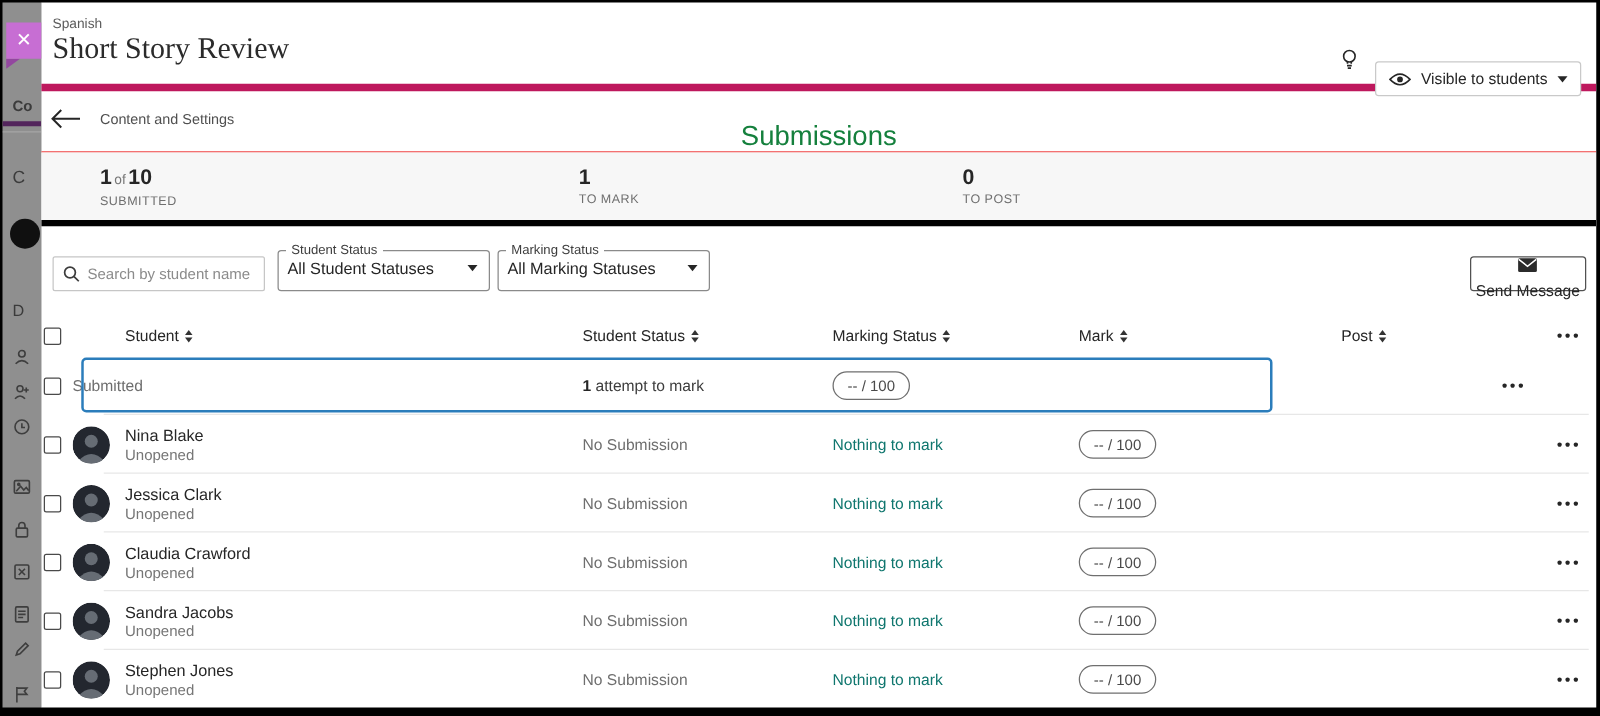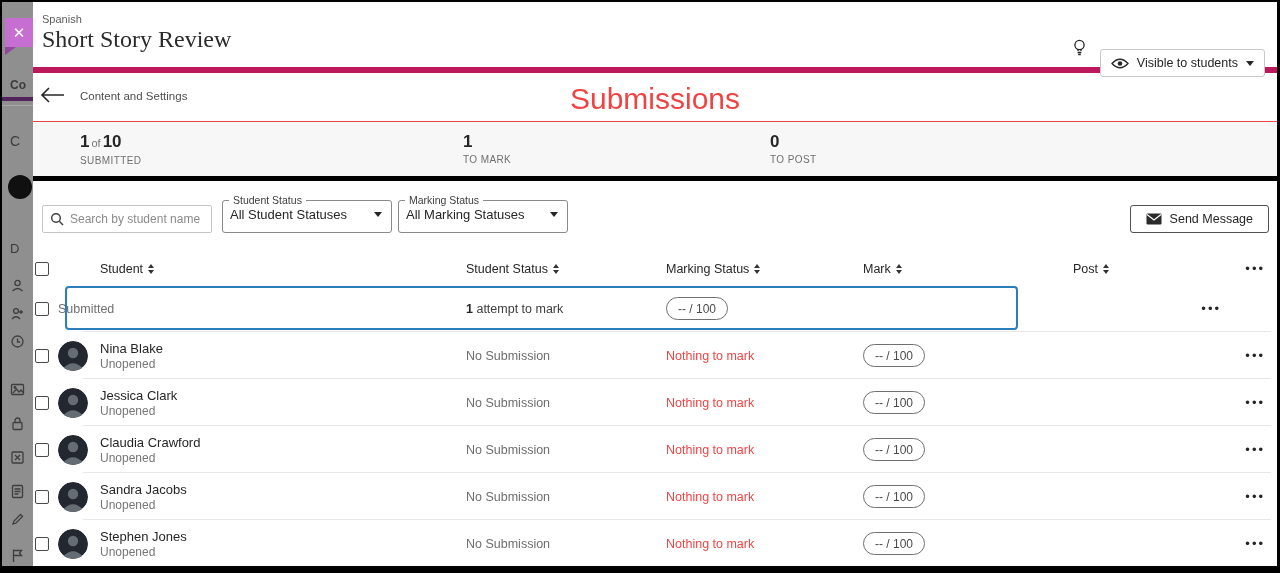--- a/index.html
+++ b/index.html
@@ -27,40 +27,40 @@
   .hdr .title { position:absolute; left:9px; top:24px; font-family:"Liberation Serif", serif; font-size:24px; font-weight:400; color:#2b2b2b; }
   .hdr-right { position:absolute; right:12px; top:20px; display:flex; align-items:center; gap:12px; }
   .bulb-btn { background:none; border:none; cursor:pointer; padding:2px; }
   .vis-btn { display:flex; align-items:center; gap:8px; background:#fff; border:1px solid #c9c9c9; border-radius:3px; height:28px; padding:0 10px; font-size:12.5px; color:#262626; cursor:pointer;margin-top:27px; }
   .caret { width:0; height:0; border-left:4px solid transparent; border-right:4px solid transparent; border-top:5px solid #262626; }
 
   
   .nav { position:relative; height:49px; border-bottom:1px solid #ef4444; }
   .back-btn { position:absolute; left:7px; top:13px; background:none; border:none; cursor:pointer; }
   .back-label { position:absolute; left:47px; top:17px; font-size:11.5px; color:#4f4f4f; cursor:pointer; }
-  .page-title { position:absolute; left:0; right:0; top:9px; text-align:center; font-size:30px; font-weight:400; color:#ef4444; }
+  .page-title { position:absolute; left:0; right:0; top:23px; text-align:center; font-size:22px; font-weight:400; color:#15803d; }
 
   
   .stats { position:relative; height:59px; background:#f7f7f7; border-bottom:5px solid #000000; }
   .stat { position:absolute; top:10px; }
   .stat .num-line { font-size:17px; font-weight:700; color:#262626; line-height:20px; }
   .stat .num-line .of { font-size:11px; font-weight:400; color:#767676; padding:0 2px; }
   .stat .stat-label { font-size:10px; color:#6f6f6f; letter-spacing:.4px; margin-top:2px; }
   .stat-1 { left:47px; } .stat-2 { left:430px; } .stat-3 { left:737px; }
 
   
   .filters { position:relative; height:71px; }
   .search-box { position:absolute; left:9px; top:24px; width:170px; height:28px; border:1px solid #c6c6c6; border-radius:2px; display:flex; align-items:center; padding:0 7px; gap:6px; background:#fff; }
   .search-box input { border:none; outline:none; width:130px; font-size:12px; font-family:"Liberation Sans",sans-serif; color:#262626; }
   .search-box input::placeholder { color:#8b8b8b; }
   .filter-fs { position:absolute; top:13px; width:170px; height:39px; border:1px solid #8a8a8a; border-radius:3px; background:#fff; cursor:pointer; }
   .filter-fs legend { margin-left:6px; padding:0 4px; font-size:10.5px; color:#3d3d3d; }
   .fs-student { left:189px; } .fs-marking { left:365px; }
   .fs-value { display:flex; align-items:center; justify-content:space-between; padding:1px 9px 0 7px; font-size:13px; color:#262626; }
-  .send-btn { position:absolute; right:8px; top:24px; height:28px; display:flex; align-items:center; gap:8px; background:#fff; border:1px solid #515151; border-radius:3px; padding:0 15px; font-size:12.5px; color:#262626; cursor:pointer; }
+  .send-btn { position:absolute; right:8px; top:24px; height:28px; display:flex; align-items:center; gap:8px; background:#fff; border:1px solid #515151; border-radius:3px; padding:0 4px; font-size:12.5px; color:#262626; cursor:pointer;flex-direction:column; }
 
   
   .tbl { position:relative; }
   .tgrid { display:grid; grid-template-columns:23px 408px 200px 197px 210px 160px 1fr; align-items:center; padding-left:2px; }
   .thead { height:33px; font-size:12.5px; color:#262626; }
   .th { display:flex; align-items:center; cursor:pointer; }
   .th-student { padding-left:42px; }
   .sort { display:inline-flex; flex-direction:column; gap:2px; margin-left:5px; }
   .sort i { display:block; width:0; height:0; border-left:3.5px solid transparent; border-right:3.5px solid transparent; }
   .sort .up { border-bottom:4px solid #333; }
@@ -72,21 +72,21 @@
   .row::after { content:""; position:absolute; left:50px; right:6px; bottom:0; height:1px; background:#e7e7e7; }
   .row .sel-outline { display:none; position:absolute; left:32px; top:1px; width:953px; height:44px; border:2px solid #2b7dbb; border-radius:4px; pointer-events:none; }
   .row.selected .sel-outline { display:block; }
   .cb { width:14px; height:14px; border:1px solid #4a4a4a; border-radius:2px; background:#fff; display:inline-block; cursor:pointer; }
   .stu-cell { display:flex; align-items:center; }
   .avatar { width:30px; height:30px; border-radius:50%; overflow:hidden; flex:none; }
   .stu-text { padding-left:12px; }
   .stu-name { font-size:13px; color:#262626; line-height:15px; }
   .stu-sub { font-size:12px; color:#767676; line-height:14px; margin-top:1px; }
   .cell-status { font-size:12.5px; color:#6e6e6e; }
-  .cell-marking { font-size:12.5px; color:#ef4444; }
+  .cell-marking { font-size:12.5px; color:#0f766e; }
   .cell-marking b { color:#262626; font-weight:700; }
   .row[data-has-attempt="true"] .cell-marking { color:#3d3d3d; }
   .mark-pill { display:inline-flex; align-items:center; justify-content:center; min-width:62px; height:23px; border:1px solid #6f6f6f; border-radius:12px; font-size:12px; color:#4a4a4a; background:#fff; cursor:pointer; padding:0 10px; }
 </style>
 </head>
 <body>
 
 <div class="backdrop">
   <span class="bd-item" style="top:76px; font-weight:700;">Co</span>
   <div class="bd-tabline" style="top:95px;"></div>

